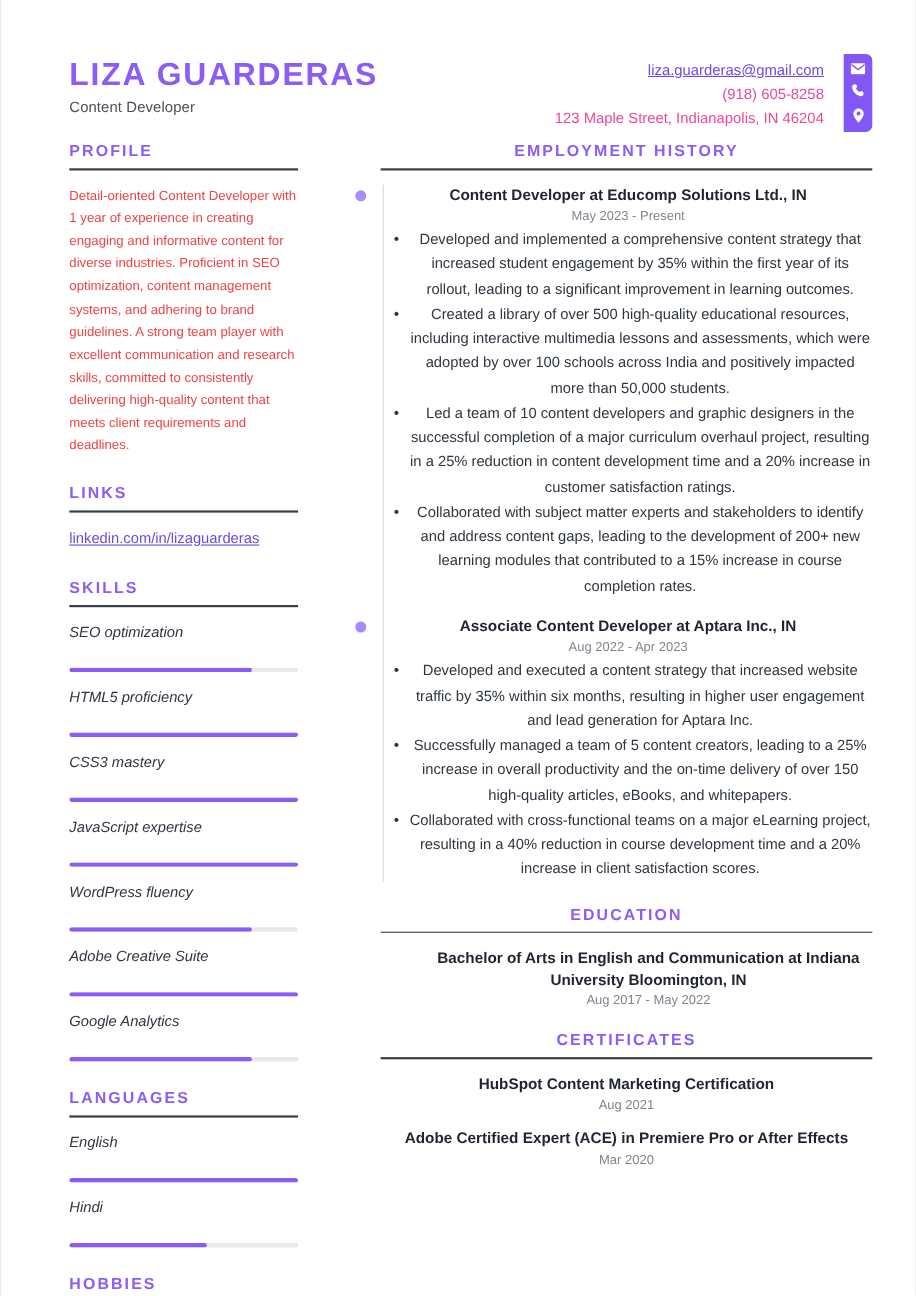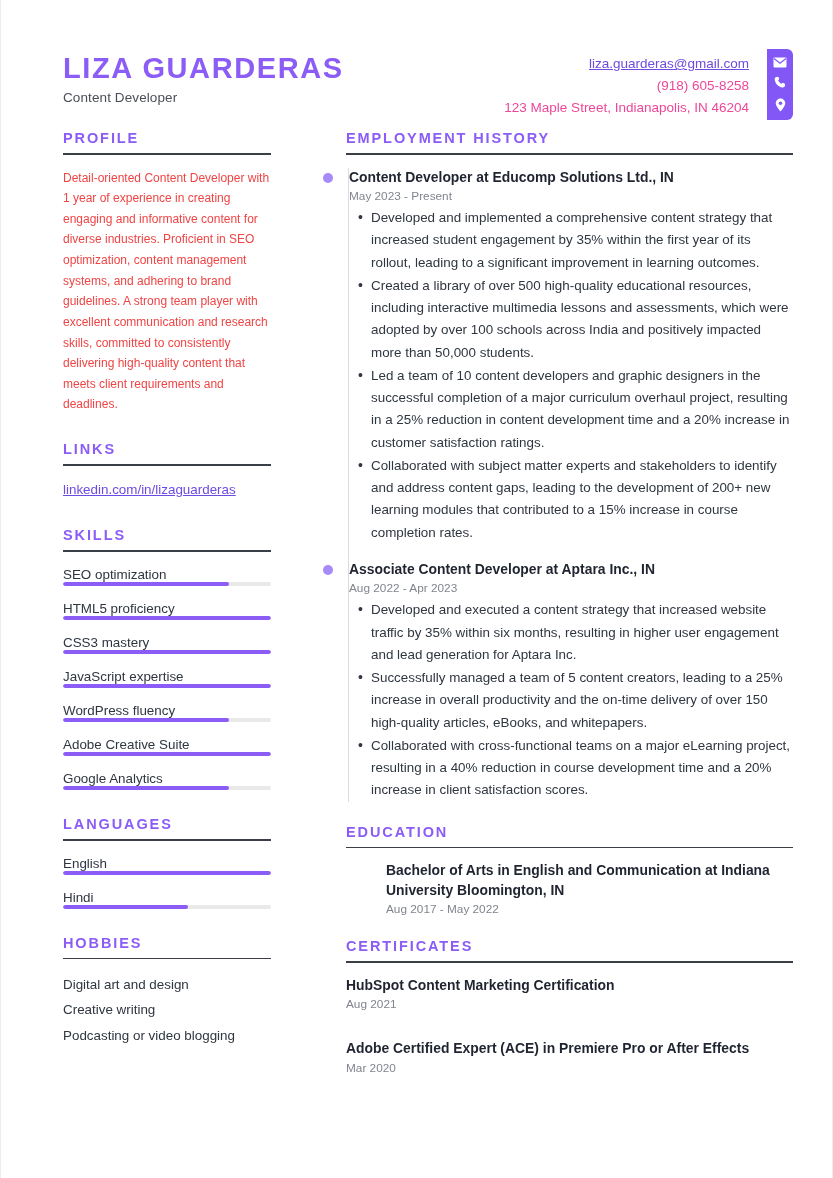--- a/index.html
+++ b/index.html
@@ -113,21 +113,22 @@
     font-size: 13.4px;
     color: #6d4ae0;
     text-decoration: underline;
     line-height: 1.7;
   }
 
   .skill-row { padding-top: 2px; }
   .skill-name {
     font-size: 13.4px;
     color: #2f3640;
-    padding-bottom: 0;
+    padding-bottom: 25px;
+    font-style: italic;
   }
   .bar-track {
     height: 4px;
     background: #e9e9ea;
     border-radius: 2px;
     overflow: hidden;
     margin-bottom: 13px;
   }
   .bar-fill {
     height: 100%;
@@ -188,24 +189,24 @@
   }
 
   .edu-entry { margin-bottom: 4px; margin-left: 40px; }
   .edu-desc {
     font-size: 13.4px;
     line-height: 1.63;
     color: #2f3640;
     margin-top: 1px;
   }
 
-  .cert-entry { margin-bottom: 28px; }
+  .cert-entry { margin-bottom: 14px; }
   .cert-entry:last-child { margin-bottom: 0; }
 
-  .sec-right { margin-bottom: 22px; }
+  .sec-right { margin-bottom: 22px; text-align: center; }
 </style>
 </head>
 <body>
 
 <div class="page">
 
   <div class="header">
 
     <div class="name-block">
       <div class="full-name">LIZA GUARDERAS</div>

